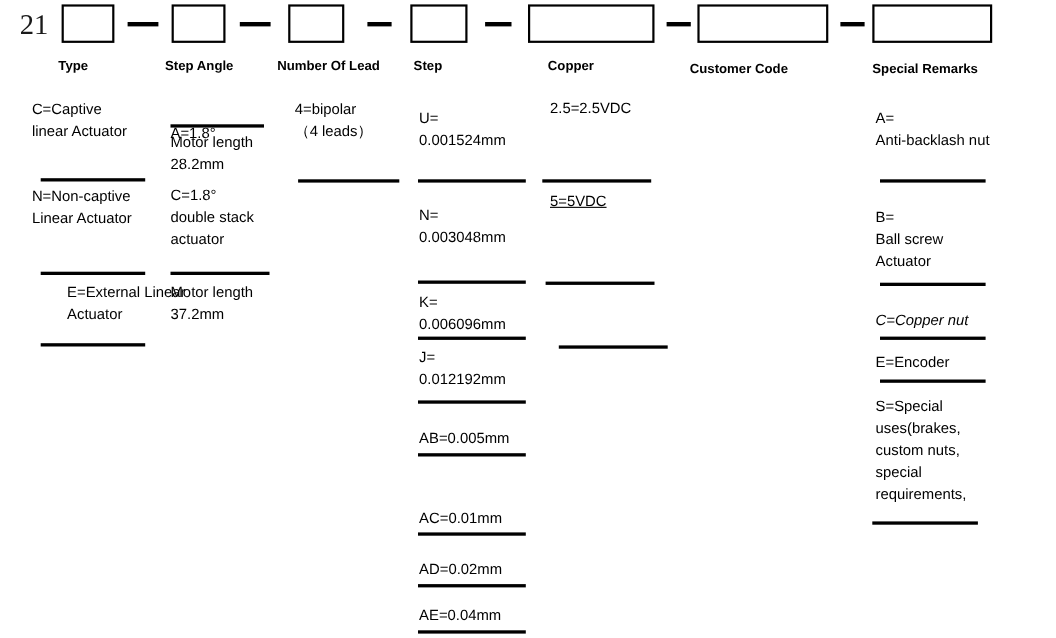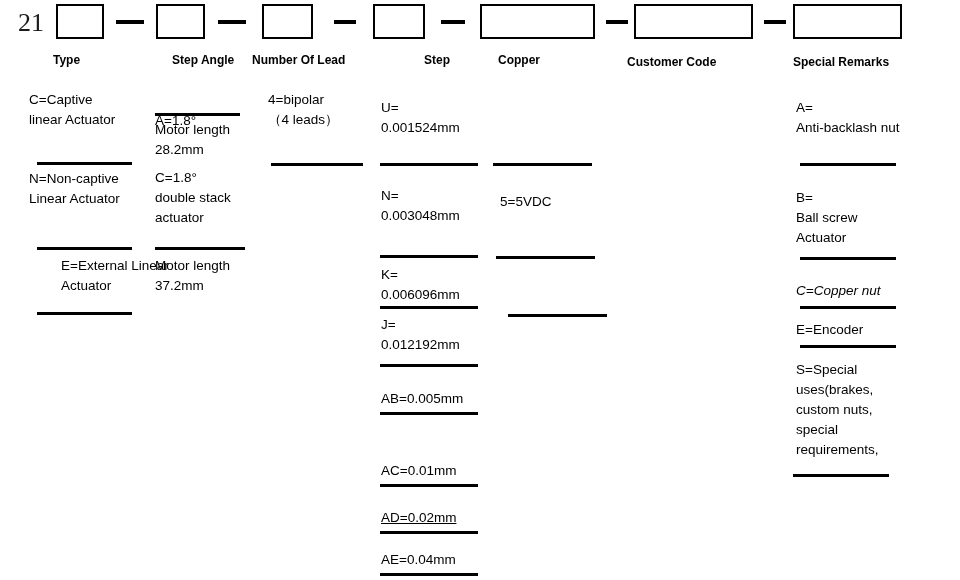--- a/index.html
+++ b/index.html
@@ -91,23 +91,23 @@
 
   <div class="code-box" style="left:480px; top:4px; width:115px; height:35px;"></div>
   <div class="dash" style="left:606px; top:20px; width:22px;"></div>
 
   <div class="code-box" style="left:634px; top:4px; width:119px; height:35px;"></div>
   <div class="dash" style="left:764px; top:20px; width:22px;"></div>
 
   <div class="code-box" style="left:793px; top:4px; width:109px; height:35px;"></div>
 
   <div class="col-head" style="left:53px; top:51px;">Type</div>
-  <div class="col-head" style="left:150px; top:51px;margin-left:22px;">Step Angle</div>
+  <div class="col-head" style="left:150px; top:51px;">Step Angle</div>
   <div class="col-head" style="left:252px; top:51px;">Number Of Lead</div>
-  <div class="col-head" style="left:376px; top:51px;margin-left:48px;">Step</div>
+  <div class="col-head" style="left:376px; top:51px;">Step</div>
   <div class="col-head" style="left:498px; top:51px;">Copper</div>
   <div class="col-head" style="left:627px; top:53px;">Customer Code</div>
   <div class="col-head" style="left:793px; top:53px;">Special Remarks</div>
 
   <div class="entry" style="left:29px; top:90px; width:150px;">C=Captive
 linear Actuator</div>
   <div class="rule" style="left:37px; top:162px; width:95px;"></div>
   <div class="entry" style="left:29px; top:169px; width:155px;">N=Non-captive
 Linear Actuator</div>
   <div class="rule" style="left:37px; top:247px; width:95px;"></div>
@@ -139,27 +139,28 @@
   <div class="entry" style="left:381px; top:265px; width:118px;">K=
 0.006096mm</div>
   <div class="rule" style="left:380px; top:306px; width:98px;"></div>
   <div class="entry" style="left:381px; top:315px; width:118px;">J=
 0.012192mm</div>
   <div class="rule" style="left:380px; top:364px; width:98px;"></div>
   <div class="entry" style="left:381px; top:389px; width:118px;">AB=0.005mm</div>
   <div class="rule" style="left:380px; top:412px; width:98px;"></div>
   <div class="entry" style="left:381px; top:461px; width:118px;">AC=0.01mm</div>
   <div class="rule" style="left:380px; top:484px; width:98px;"></div>
-  <div class="entry" style="left:381px; top:508px; width:118px;text-decoration:underline;">AD=0.02mm</div>
+  <div class="entry" style="left:381px; top:508px; width:118px;">AD=0.02mm</div>
   <div class="rule" style="left:380px; top:531px; width:98px;"></div>
   <div class="entry" style="left:381px; top:550px; width:118px;">AE=0.04mm</div>
   <div class="rule" style="left:380px; top:573px; width:98px;"></div>
 
+  <div class="entry" style="left:500px; top:89px; width:120px;">2.5=2.5VDC</div>
   <div class="rule" style="left:493px; top:163px; width:99px;"></div>
-  <div class="entry" style="left:500px; top:192px; width:120px;">5=5VDC</div>
+  <div class="entry" style="left:500px; top:173px; width:120px;text-decoration:underline;">5=5VDC</div>
   <div class="rule" style="left:496px; top:256px; width:99px;"></div>
   <div class="rule" style="left:508px; top:314px; width:99px;"></div>
 
   <div style="position:absolute; left:627px; top:85px; width:150px; height:420px;"></div>
 
   <div class="entry" style="left:796px; top:98px; width:145px;">A=
 Anti-backlash nut</div>
   <div class="rule" style="left:800px; top:163px; width:96px;"></div>
   <div class="entry" style="left:796px; top:188px; width:145px;">B=
 Ball screw

